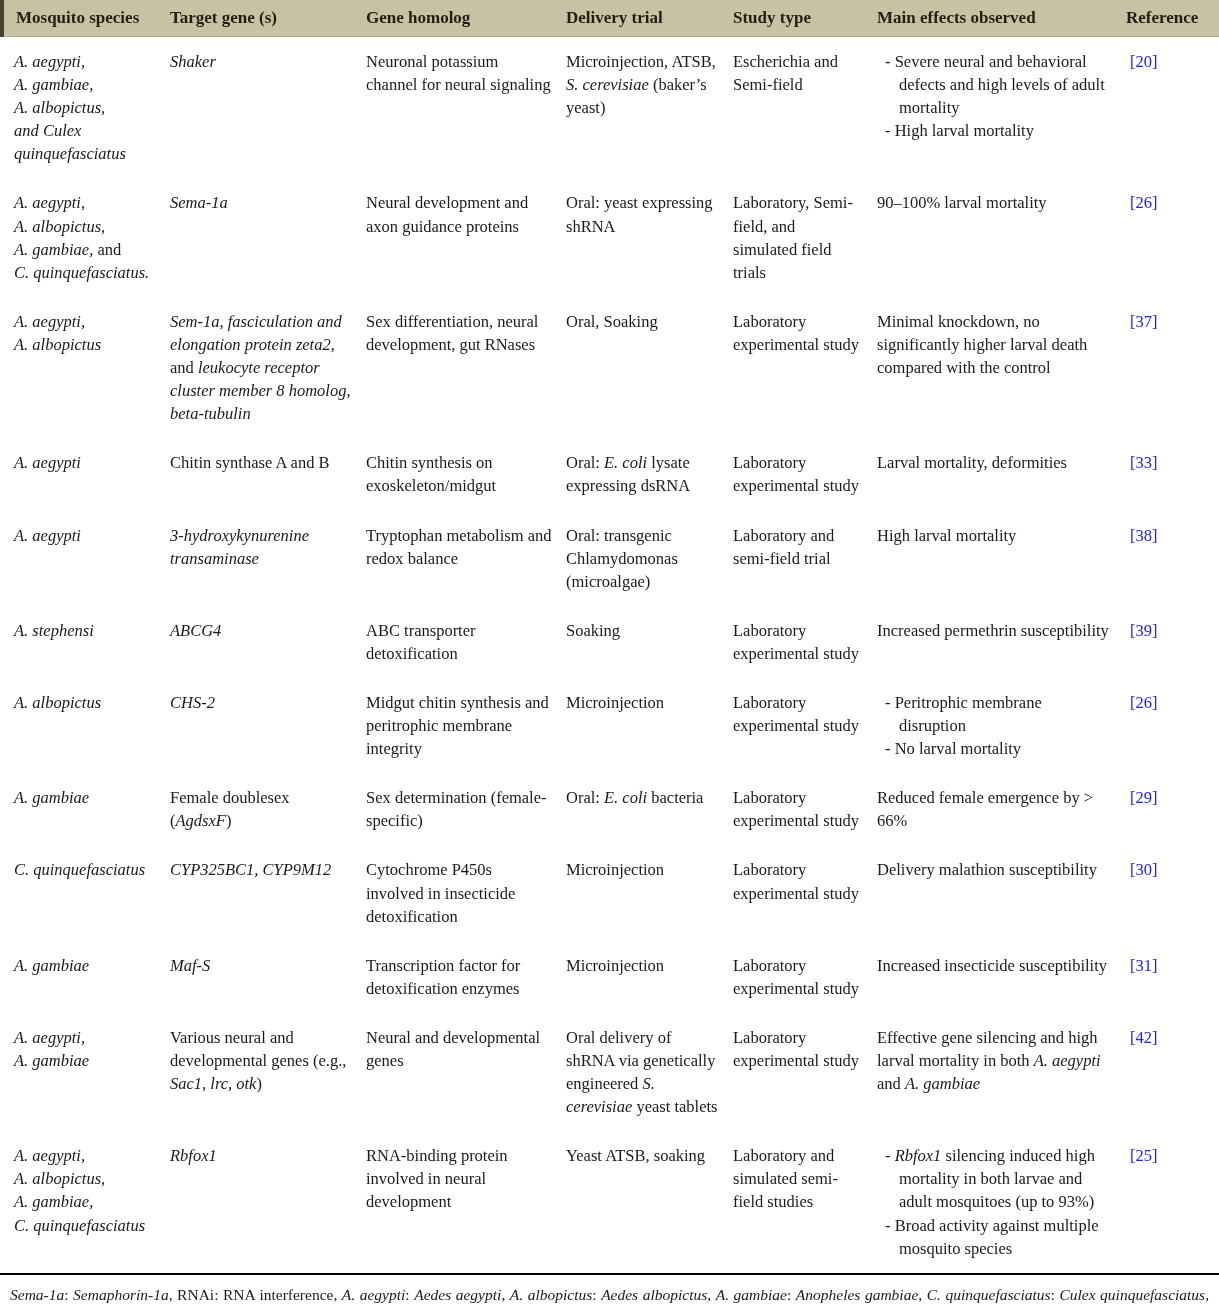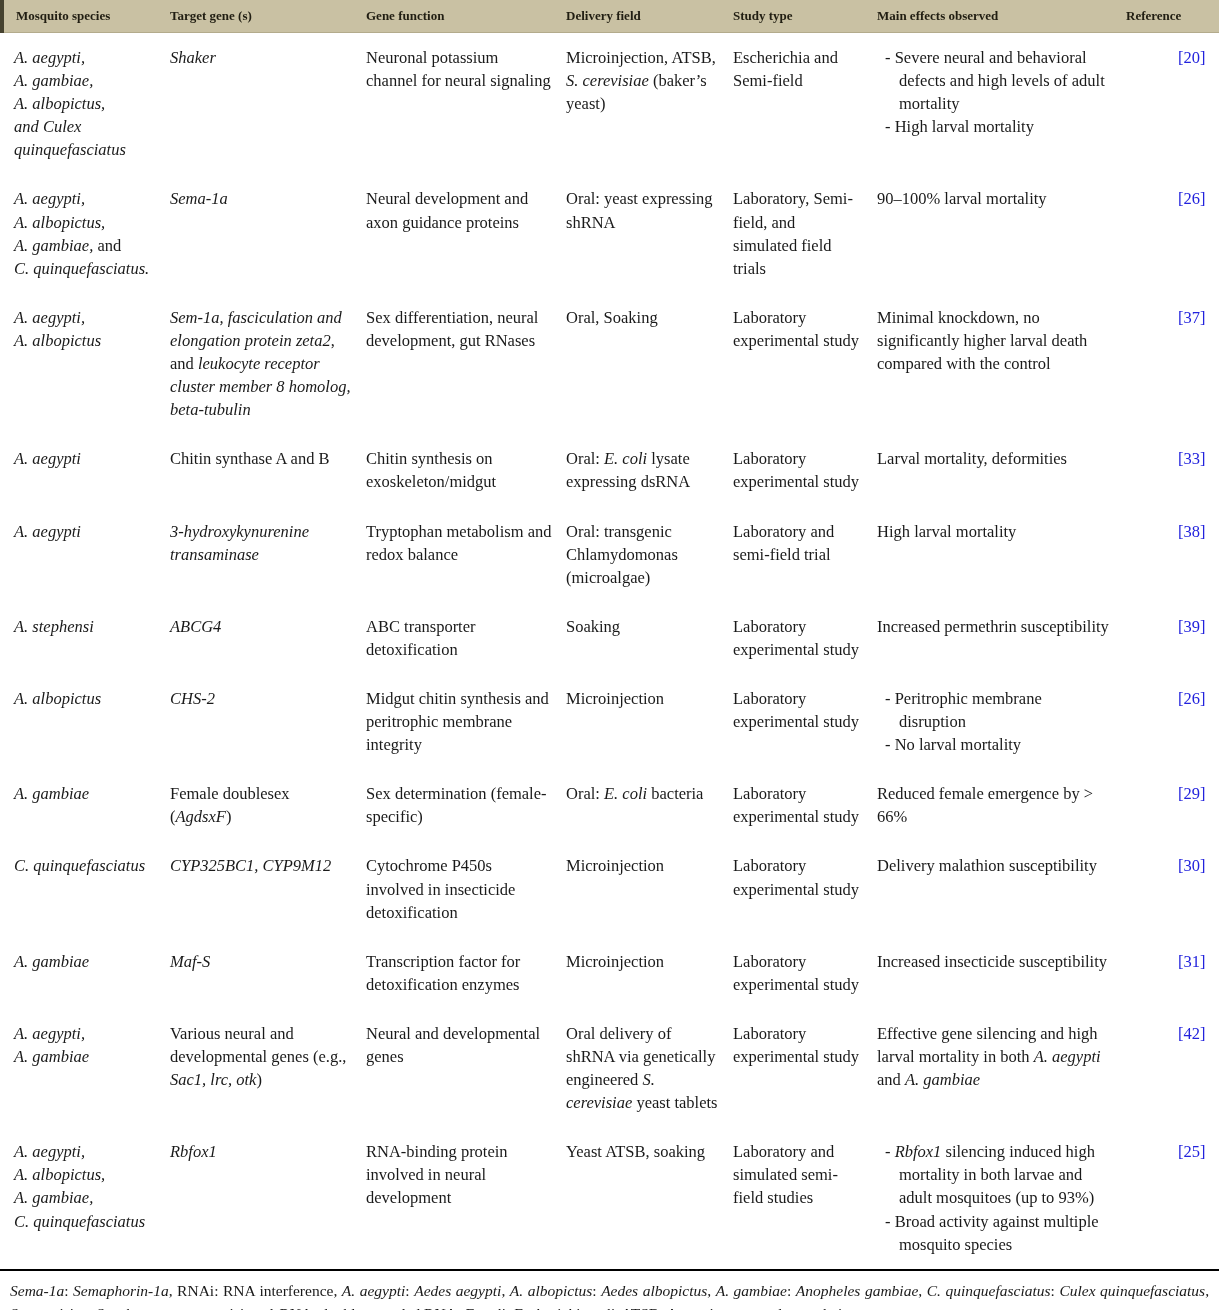--- a/index.html
+++ b/index.html
@@ -20,39 +20,39 @@
   col.c-func     { width: 200px; }
   col.c-delivery { width: 167px; }
   col.c-study    { width: 144px; }
   col.c-effects  { width: 249px; }
   col.c-ref      { width: 95px;  }
 
   thead th {
     background: #c9c1a3;
     text-align: left;
     font-weight: bold;
-    font-size: 13px;
+    font-size: 17px;
     color: #211e12;
     padding: 8px 8px 8px 0;
     vertical-align: middle;
     border-bottom: 1px solid #b3ab8c;
   }
   thead th.col-species { padding-left: 12px; border-left: 4px solid #45422f; }
 
   tbody td {
     vertical-align: top;
     font-size: 16.5px;
     line-height: 1.4;
     padding: 13px 14px 13px 0;
   }
   td.col-species { padding-left: 12px; }
   td.col-ref { padding-left: 4px; padding-right: 0; }
 
   em { font-style: italic; margin-top: 36px; }
-  .ref { color: #2222dd; margin-left: 48px; }
+  .ref { color: #2222dd; }
 
   .bullets { padding-left: 8px; }
   .bullet  { padding-left: 14px; text-indent: -14px; }
 
   .footnote {
     border-top: 2px solid #000000;
     padding: 8px 10px 12px 10px;
     font-size: 15.5px;
     line-height: 1.5;
     text-align: justify;
@@ -69,22 +69,22 @@
         <col class="c-func">
         <col class="c-delivery">
         <col class="c-study">
         <col class="c-effects">
         <col class="c-ref">
       </colgroup>
     <thead>
       <tr id="header-row">
           <th class="col-species">Mosquito species</th>
           <th class="col-gene">Target gene (s)</th>
-          <th class="col-func">Gene function</th>
-          <th class="col-delivery">Delivery field</th>
+          <th class="col-func">Gene homolog</th>
+          <th class="col-delivery">Delivery trial</th>
           <th class="col-study">Study type</th>
           <th class="col-effects">Main effects observed</th>
           <th class="col-ref">Reference</th>
         </tr>
     </thead>
     <tbody id="table-body">
         <tr>
           <td class="col-species"><em>A. aegypti,</em><br><em>A. gambiae,</em><br><em>A. albopictus,</em><br><em>and Culex quinquefasciatus</em></td>
           <td class="col-gene"><em>Shaker</em></td>
           <td class="col-func"><span>Neuronal potassium channel for neural signaling</span></td>

